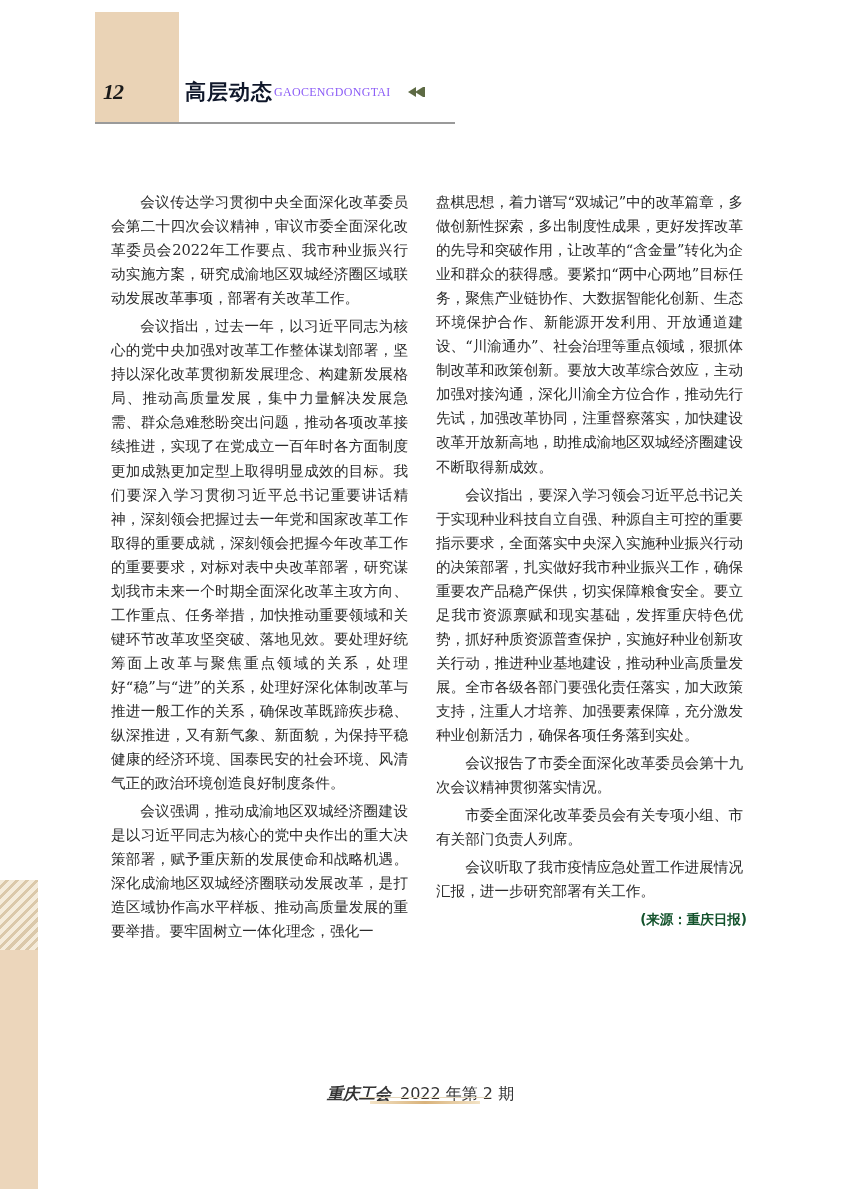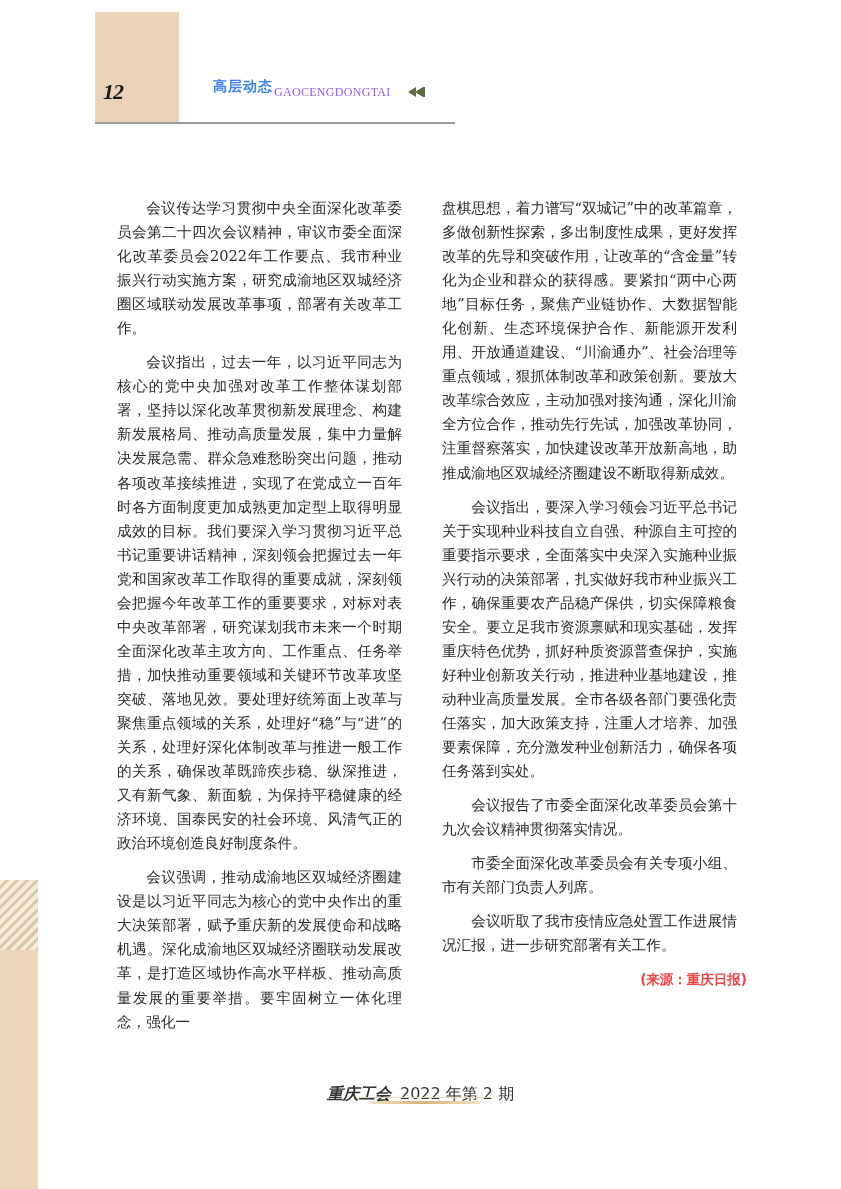--- a/index.html
+++ b/index.html
@@ -17,43 +17,43 @@
     position: absolute; left: 8px; bottom: 18px;
     font-family: "Liberation Serif", serif; font-weight: bold; font-style: italic;
     font-size: 22px; color: #1a1a1a; letter-spacing: -1px;
   }
   .header-rule {
     position: absolute; left: 95px; top: 122px; width: 360px; height: 2px;
     background: #9a9a9a;
   }
   .section-title {
     position: absolute; left: 185px; top: 78px;
-    font-family: "DejaVu Sans", sans-serif; font-weight: bold; font-size: 14px;
-    color: #3b82f6; letter-spacing: 1px; margin-left: 28px;
+    font-family: "DejaVu Sans", sans-serif; font-weight: bold; font-size: 21px;
+    color: #0f172a; letter-spacing: 1px;
   }
   .section-sub {
     position: absolute; left: 274px; top: 85px;
     font-family: Liberation Serif, serif; font-size: 12px; color: #8b5cf6;
     letter-spacing: 0.3px;
   }
   .arrow-icon {
     position: absolute; left: 408px; top: 86px; width: 18px; height: 12px;
   }
   .col {
     position: absolute; top: 186px;
     font-size: 14.6px; line-height: 24.05px;
     text-align: justify; text-justify: inter-character;
   }
   .col-left { left: 107px; width: 305px; }
   .col-right { left: 432px; width: 315px; }
-  .col p { margin: 10px; text-indent: 2em; }
+  .col p { margin: 4px; text-indent: 2em; }
   .col p.cont { text-indent: 0; }
   .source {
     text-align: right; font-family: "DejaVu Sans", sans-serif; font-weight: bold;
-    font-size: 13.5px; margin-top: 3px; color: #ef4444;
+    font-size: 13.5px; margin-top: 3px; color: #14532d;
   }
   .footer {
     position: absolute; left: 0; width: 841px; top: 1084px;
     text-align: center; font-size: 16px; color: #333;
     font-family: "DejaVu Sans", sans-serif;
   }
   .footer .mag { font-family: "DejaVu Serif", serif; font-weight: bold; font-style: italic; margin-right: 4px; }
   .footer-bar {
     position: absolute; left: 370px; top: 1101px; width: 110px; height: 3px;
     background: linear-gradient(90deg, #f3e3c6, #d9b27a, #f3e3c6);

